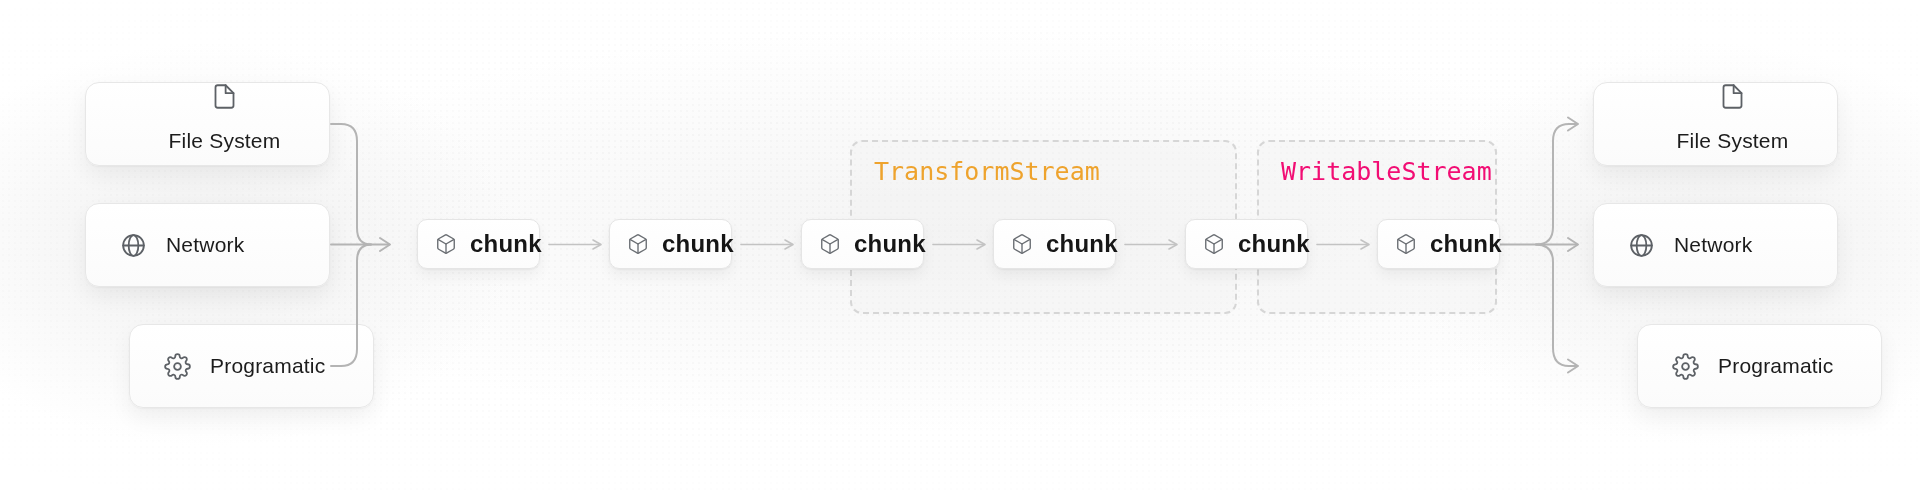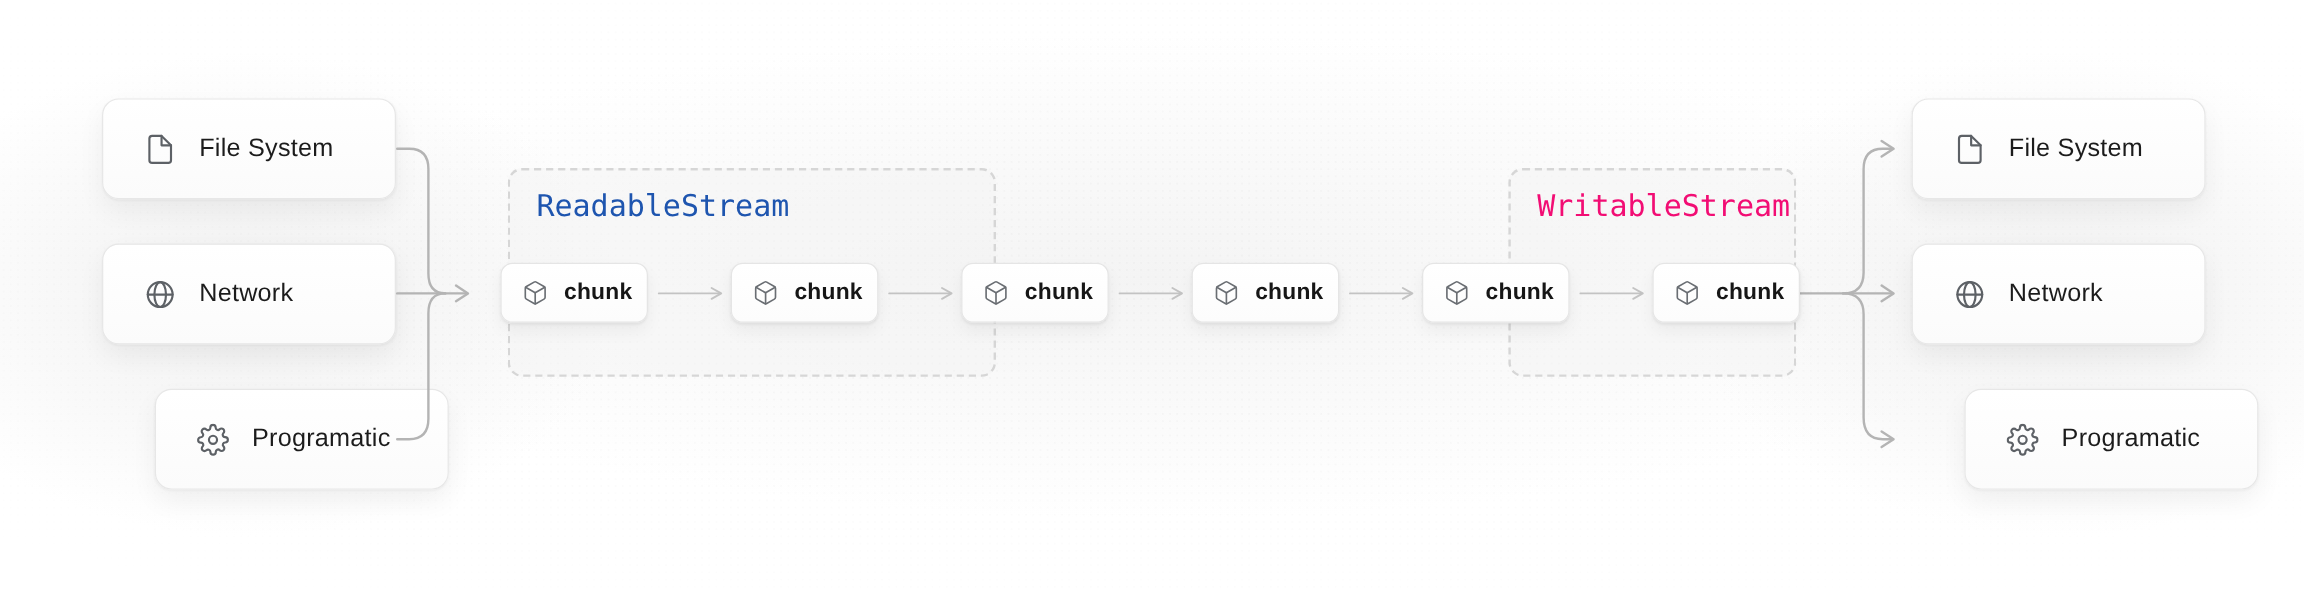--- a/index.html
+++ b/index.html
@@ -27,21 +27,21 @@
     border:1px solid #e7e7e7;
     box-shadow:0 1px 2px rgba(0,0,0,.04),0 10px 22px rgba(0,0,0,.055);
     display:flex;align-items:center;gap:19px;padding-left:34px;box-sizing:border-box;
   }
   .card .icon{width:27px;height:27px;color:#5d6166;flex:0 0 auto;display:flex;}
   .card .icon svg{width:100%;height:100%;}
   .card .label{font-size:21px;color:#1c1c1c;letter-spacing:.2px;white-space:nowrap;}
 
   .col-left .card{left:85px;}
   .col-right .card{left:1593px;}
-  .row-0{top:82px;} .row-1{top:203px;text-align:center;} .row-2{top:324px;margin-left:44px;}
+  .row-0{top:82px;flex-direction:column;} .row-1{top:203px;text-align:center;} .row-2{top:324px;margin-left:44px;}
 
   
   .stream{
     position:absolute;top:140px;height:174px;border-radius:12px;
     border:2px dashed #d6d6d6;background:rgba(241,241,241,.38);box-sizing:border-box;
   }
   .stream-readable{left:423px;width:407px;}
   .stream-transform{left:850px;width:387px;}
   .stream-writable{left:1257px;width:240px;}
   .stream-label{
@@ -57,21 +57,21 @@
   .chunk{
     position:absolute;top:219px;width:123px;height:50px;border-radius:10px;
     background:linear-gradient(180deg,#ffffff 0%,#fcfcfc 100%);
     border:1px solid #e5e5e5;
     box-shadow:0 1px 2px rgba(0,0,0,.05),0 7px 14px rgba(0,0,0,.05);
     display:flex;align-items:center;gap:13px;padding-left:17px;box-sizing:border-box;
     z-index:3;
   }
   .chunk .icon{width:22px;height:22px;color:#6a6e73;flex:0 0 auto;display:flex;}
   .chunk .icon svg{width:100%;height:100%;}
-  .chunk .label{font-size:19px;font-weight:700;color:#161616;letter-spacing:.2px;}
+  .chunk .label{font-size:24px;font-weight:700;color:#161616;letter-spacing:.2px;}
   .chunk-1{left:417px;} .chunk-2{left:609px;} .chunk-3{left:801px;}
   .chunk-4{left:993px;} .chunk-5{left:1185px;} .chunk-6{left:1377px;}
 
   
   .arrows{position:absolute;inset:0;z-index:2;pointer-events:none;}
 </style>
 </head>
 <body>
 
 <div class="canvas">
@@ -101,22 +101,22 @@
     <g stroke="#b4b4b4" stroke-width="2" stroke-linecap="round" stroke-linejoin="round">
       <path d="M1500 244.5 L1577 244.5"></path>
       <path d="M1568 238 L1578 244.5 L1568 251"></path>
       <path d="M1536 244.5 Q1553 244.5 1553 227 L1553 141 Q1553 124 1569 124 L1577 124"></path>
       <path d="M1568 117.5 L1578 124 L1568 130.5"></path>
       <path d="M1536 244.5 Q1553 244.5 1553 262 L1553 348 Q1553 366 1569 366 L1577 366"></path>
       <path d="M1568 359.5 L1578 366 L1568 372.5"></path>
     </g>
   </svg>
 
-  <div class="stream stream-readable">
-    <span class="stream-label stream-label--readable">ReadableStream</span>
+  <div class="stream stream-transform">
+    <span class="stream-label stream-label--transform">TransformStream</span>
   </div>
   <div class="stream stream-writable">
     <span class="stream-label stream-label--writable">WritableStream</span>
   </div>
 
   <div class="chunk chunk-1">
     <span class="icon">
         <svg viewBox="0 0 24 24" stroke="currentColor" stroke-width="1.5" fill="none" stroke-linecap="round" stroke-linejoin="round">
           <path d="M21 16V8a2 2 0 0 0-1-1.73l-7-4a2 2 0 0 0-2 0l-7 4A2 2 0 0 0 3 8v8a2 2 0 0 0 1 1.73l7 4a2 2 0 0 0 2 0l7-4A2 2 0 0 0 21 16z"></path>
           <polyline points="3.27 6.96 12 12.01 20.73 6.96"></polyline>

